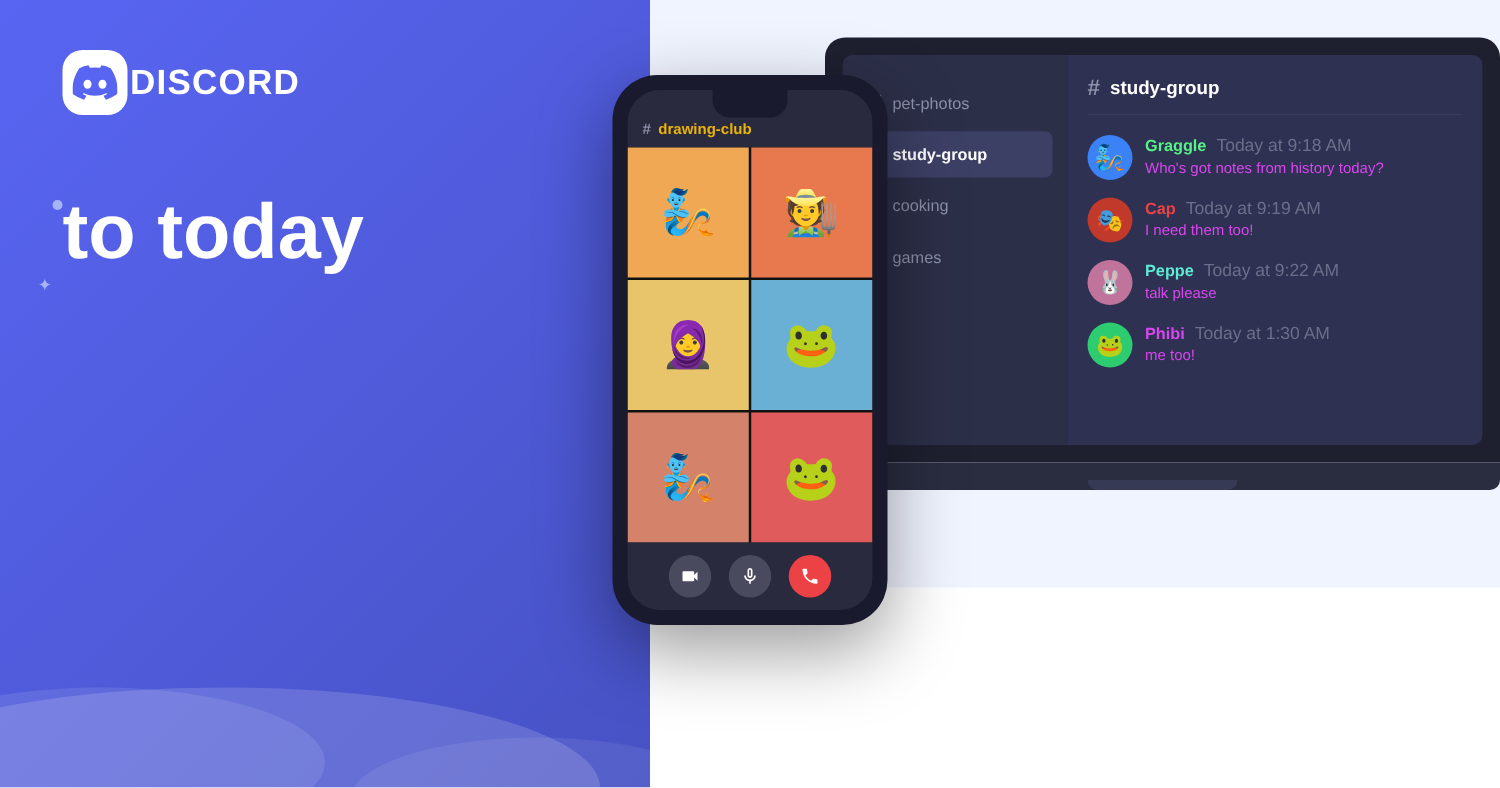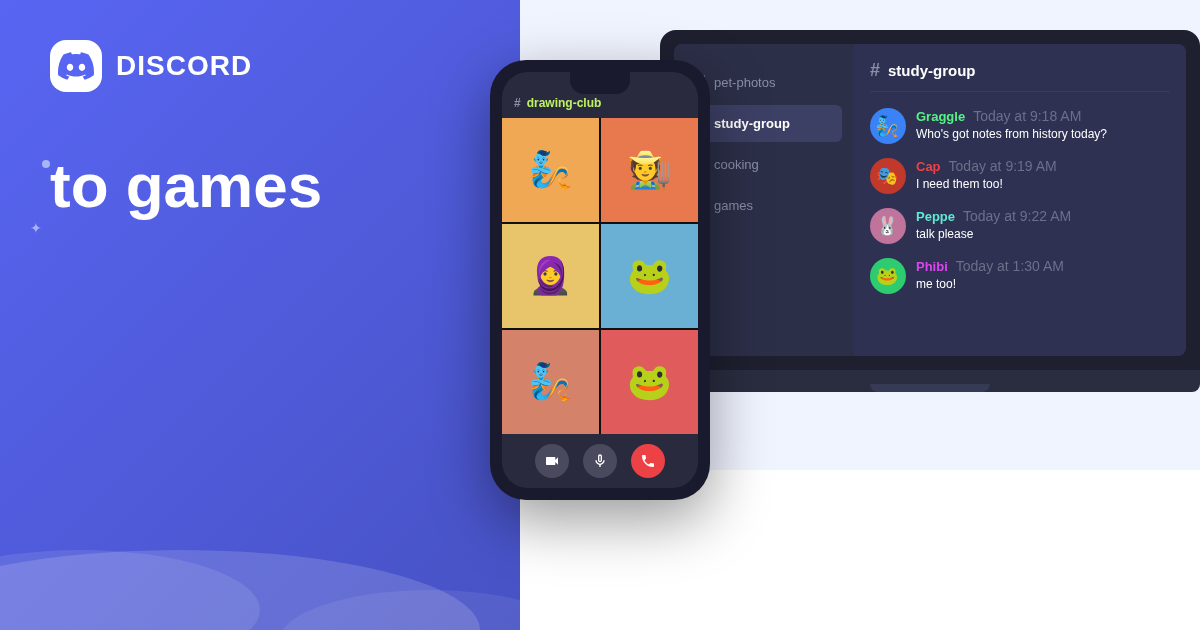--- a/index.html
+++ b/index.html
@@ -28,21 +28,21 @@
       position: absolute;
       bottom: -20px;
       left: -20px;
       width: 560px;
       height: 200px;
     }
 
     .logo-area {
       display: flex;
       align-items: center;
-      gap: 14px;
+      gap: 2px;
       margin-bottom: 60px;
       z-index: 2;
     }
 
     .discord-icon {
       width: 52px;
       height: 52px;
       background: white;
       border-radius: 16px;
       display: flex;
@@ -241,21 +241,21 @@
       font-weight: 700;
     }
 
     .msg-timestamp {
       font-size: 14px;
       color: #6b6f8a;
     }
 
     .msg-text {
       font-size: 12px;
-      color: #ffffff;
+      color: #d946ef;
       line-height: 1.4;
     }
 
     
     .phone-container {
       position: absolute;
       left: -30px;
       top: 60px;
       width: 220px;
       height: 440px;
@@ -302,21 +302,21 @@
       gap: 6px;
     }
 
     .phone-channel-hash {
       color: #8b8fa8;
       font-size: 12px;
       font-weight: 700;
     }
 
     .phone-channel-name {
-      color: #bef264;
+      color: #eab308;
       font-size: 12px;
       font-weight: 600;
     }
 
     .video-grid {
       flex: 1;
       display: grid;
       grid-template-columns: 1fr 1fr;
       grid-template-rows: 1fr 1fr 1fr;
       gap: 2px;
@@ -385,21 +385,21 @@
   <div class="logo-area">
     <div class="discord-icon">
       <svg viewBox="0 0 24 24" fill="#5865f2" xmlns="http://www.w3.org/2000/svg">
         <path d="M20.317 4.37a19.791 19.791 0 0 0-4.885-1.515.074.074 0 0 0-.079.037c-.21.375-.444.864-.608 1.25a18.27 18.27 0 0 0-5.487 0 12.64 12.64 0 0 0-.617-1.25.077.077 0 0 0-.079-.037A19.736 19.736 0 0 0 3.677 4.37a.07.07 0 0 0-.032.027C.533 9.046-.32 13.58.099 18.057a.082.082 0 0 0 .031.057 19.9 19.9 0 0 0 5.993 3.03.078.078 0 0 0 .084-.028c.462-.63.874-1.295 1.226-1.994a.076.076 0 0 0-.041-.106 13.107 13.107 0 0 1-1.872-.892.077.077 0 0 1-.008-.128 10.2 10.2 0 0 0 .372-.292.074.074 0 0 1 .077-.01c3.928 1.793 8.18 1.793 12.062 0a.074.074 0 0 1 .078.01c.12.098.246.198.373.292a.077.077 0 0 1-.006.127 12.299 12.299 0 0 1-1.873.892.077.077 0 0 0-.041.107c.36.698.772 1.362 1.225 1.993a.076.076 0 0 0 .084.028 19.839 19.839 0 0 0 6.002-3.03.077.077 0 0 0 .032-.054c.5-5.177-.838-9.674-3.549-13.66a.061.061 0 0 0-.031-.03zM8.02 15.33c-1.183 0-2.157-1.085-2.157-2.419 0-1.333.956-2.419 2.157-2.419 1.21 0 2.176 1.096 2.157 2.42 0 1.333-.956 2.418-2.157 2.418zm7.975 0c-1.183 0-2.157-1.085-2.157-2.419 0-1.333.955-2.419 2.157-2.419 1.21 0 2.176 1.096 2.157 2.42 0 1.333-.946 2.418-2.157 2.418z"></path>
       </svg>
     </div>
     <span class="discord-wordmark">DISCORD</span>
   </div>
 
   <div class="tagline">
-    <div>to games</div>
+    <div>to today</div>
   </div>
 
   <svg class="cloud-bg" viewBox="0 0 560 200" xmlns="http://www.w3.org/2000/svg">
     <ellipse cx="200" cy="180" rx="300" ry="80" fill="rgba(255,255,255,0.15)"></ellipse>
     <ellipse cx="100" cy="160" rx="180" ry="60" fill="rgba(255,255,255,0.1)"></ellipse>
     <ellipse cx="450" cy="190" rx="150" ry="50" fill="rgba(255,255,255,0.08)"></ellipse>
   </svg>
 
   <div style="position:absolute; top:160px; left:42px; width:8px; height:8px; background:#a8b4f8; border-radius:50%; z-index:2;"></div>
 </div>

